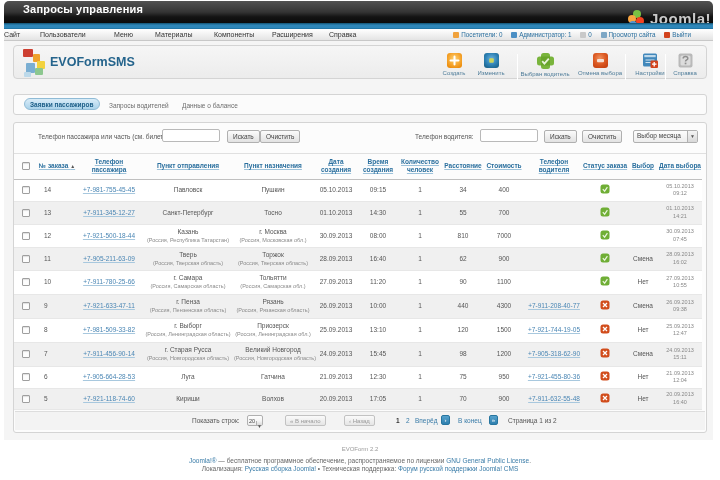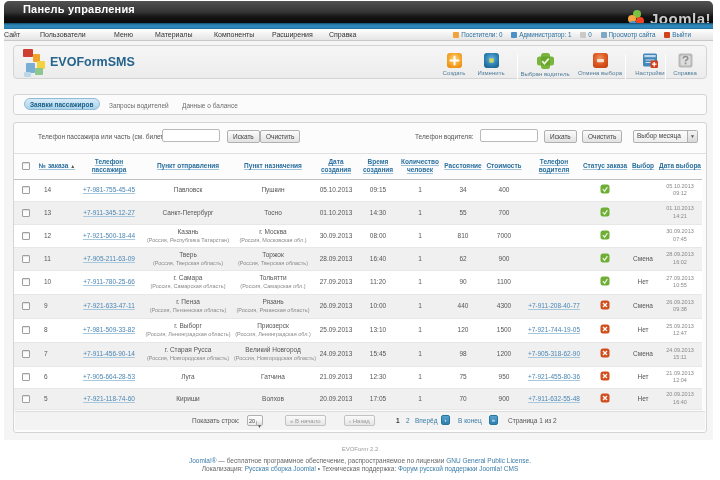--- a/index.html
+++ b/index.html
@@ -46,21 +46,21 @@
 #pgn .bl{color:#3a7ca8}
 #pgn .bbox{position:absolute;top:3px;width:9px;height:10px;background:linear-gradient(#56a2cd,#2e7fae);border:1px solid #27759f;border-radius:2px;color:#fff;font-size:6px;text-align:center;line-height:9px}
 #pgn .gbtn{position:absolute;top:3px;height:11px;line-height:10px;padding:0 4px;background:linear-gradient(#fafafa,#e5e5e5);border:1px solid #c2c2c2;border-radius:2px;color:#999;font-size:6px}
 #ver{position:absolute;left:0;top:446px;width:720px;text-align:center;font-size:6px;color:#9a9a9a}
 #foot{position:absolute;left:0;top:457px;width:720px;text-align:center;font-size:6.5px;color:#666;line-height:1.3}
 #foot a{color:#3a7ca8;text-decoration:none}
 </style></head>
 <body>
 <div id="wrap">
   <div id="topbar">
-    <span class="t">Панель управления</span>
+    <span class="t">Запросы управления</span>
     <div id="jlogo">
       <svg width="90" height="22" viewBox="0 0 90 22">
         <circle cx="13" cy="5" r="4" fill="#7ac143"></circle>
         <circle cx="8" cy="10" r="4" fill="#f9a541"></circle>
         <circle cx="16" cy="12" r="4" fill="#f44321"></circle>
         <circle cx="9" cy="16" r="4" fill="#5091cd"></circle>
         <text x="26" y="15" font-family="Liberation Sans" font-size="15" font-weight="bold" letter-spacing="0.5" fill="#c9c9c9">Joomla!</text>
       </svg>
     </div>
   </div>

